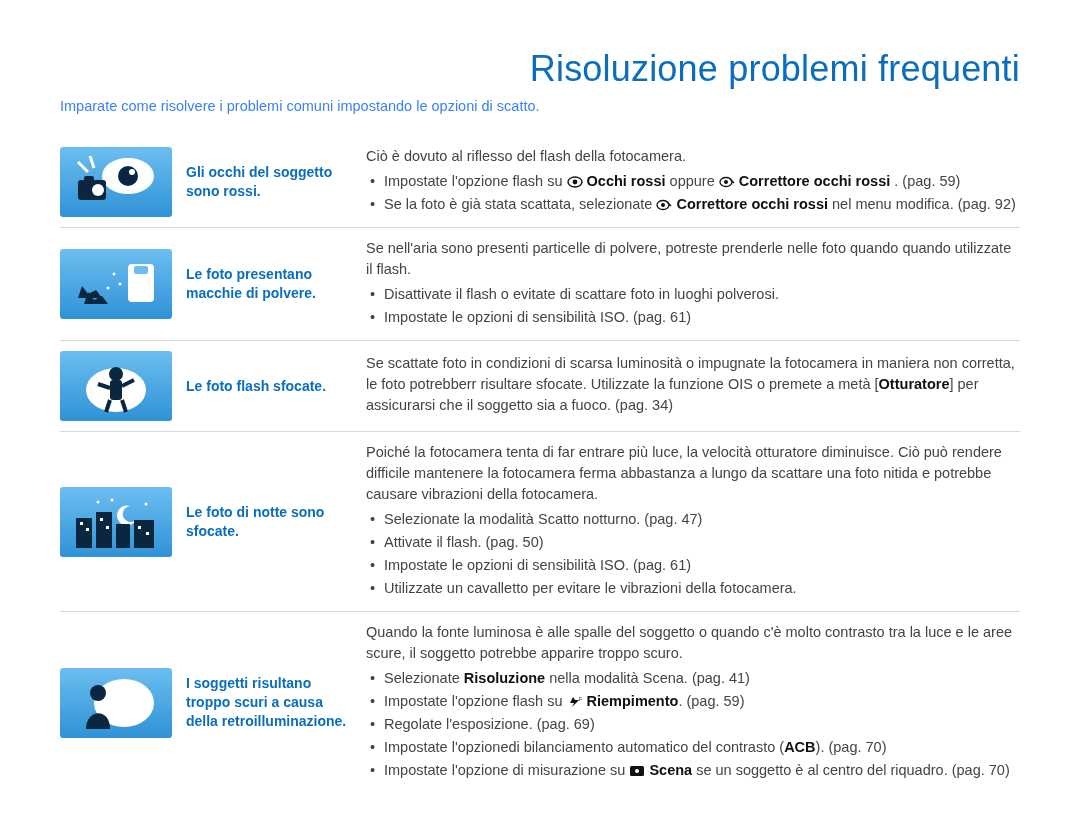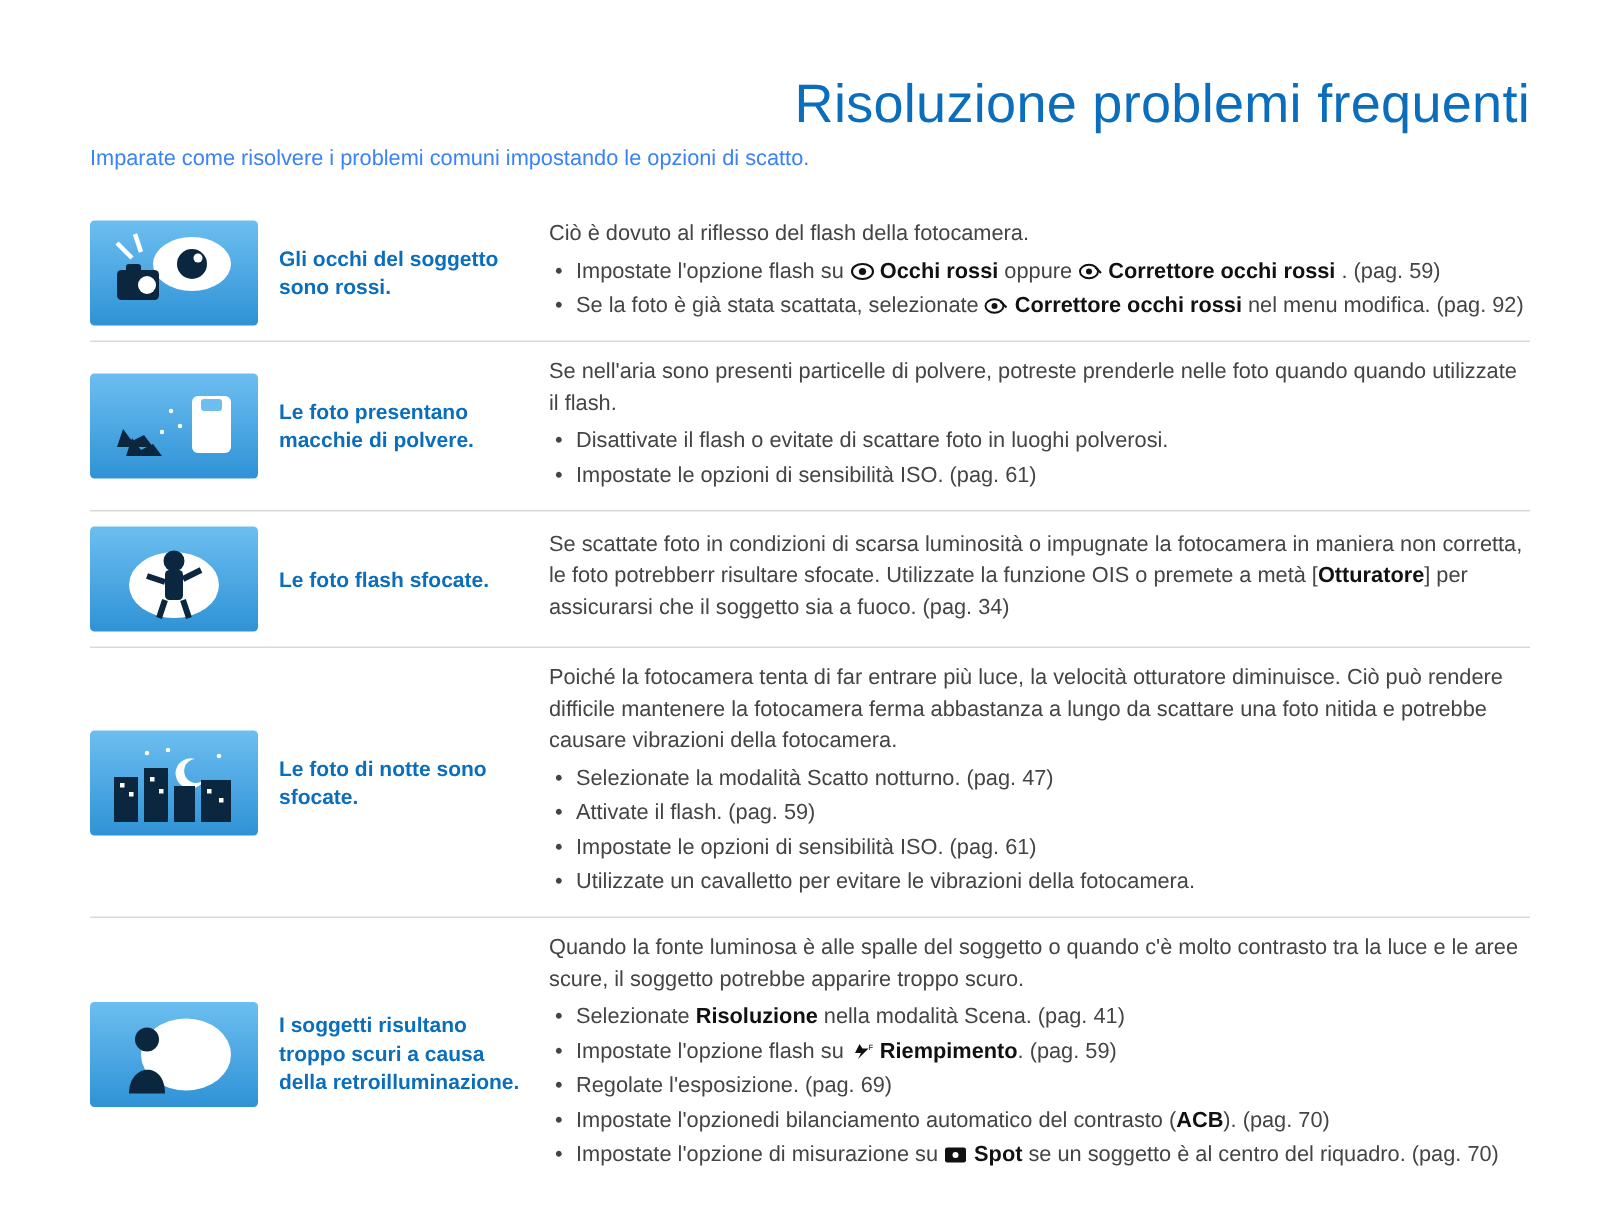--- a/index.html
+++ b/index.html
@@ -178,21 +178,21 @@
           </svg>
         </div>
       </div>
       <div class="label-col">
           <div class="lbl">Le foto di notte sono sfocate.</div>
         </div>
       <div class="desc-col">
         <p>Poiché la fotocamera tenta di far entrare più luce, la velocità otturatore diminuisce. Ciò può rendere difficile mantenere la fotocamera ferma abbastanza a lungo da scattare una foto nitida e potrebbe causare vibrazioni della fotocamera.</p>
         <ul class="bul">
           <li>Selezionate la modalità Scatto notturno. (pag. 47)</li>
-          <li>Attivate il flash. (pag. 59)</li>
+          <li>Attivate il flash. (pag. 50)</li>
           <li>Impostate le opzioni di sensibilità ISO. (pag. 61)</li>
           <li>Utilizzate un cavalletto per evitare le vibrazioni della fotocamera.</li>
         </ul>
       </div>
     </div>
 
     <div class="row">
       <div class="icon-col">
         <div class="icon-box">
           <svg viewBox="0 0 96 60">
@@ -222,21 +222,21 @@
           <li>Regolate l'esposizione. (pag. 69)</li>
           <li><span>Impostate l'opzionedi bilanciamento automatico del contrasto (</span><b>ACB</b><span>). (pag. 70)</span></li>
           <li>
             <span>Impostate l'opzione di misurazione su </span>
             <span class="inline-icon dot">
                 <svg viewBox="0 0 16 12">
                   <rect x="1" y="1" width="14" height="10" rx="1.5" fill="#111"></rect>
                   <circle cx="8" cy="6" r="2" fill="#fff"></circle>
                 </svg>
               </span>
-            <b>Spot</b><span> se un soggetto è al centro del riquadro. (pag. 70)</span>
+            <b>Scena</b><span> se un soggetto è al centro del riquadro. (pag. 70)</span>
           </li>
         </ul>
       </div>
     </div>
 
   </div>
 
 </div>
 
 </body></html>

